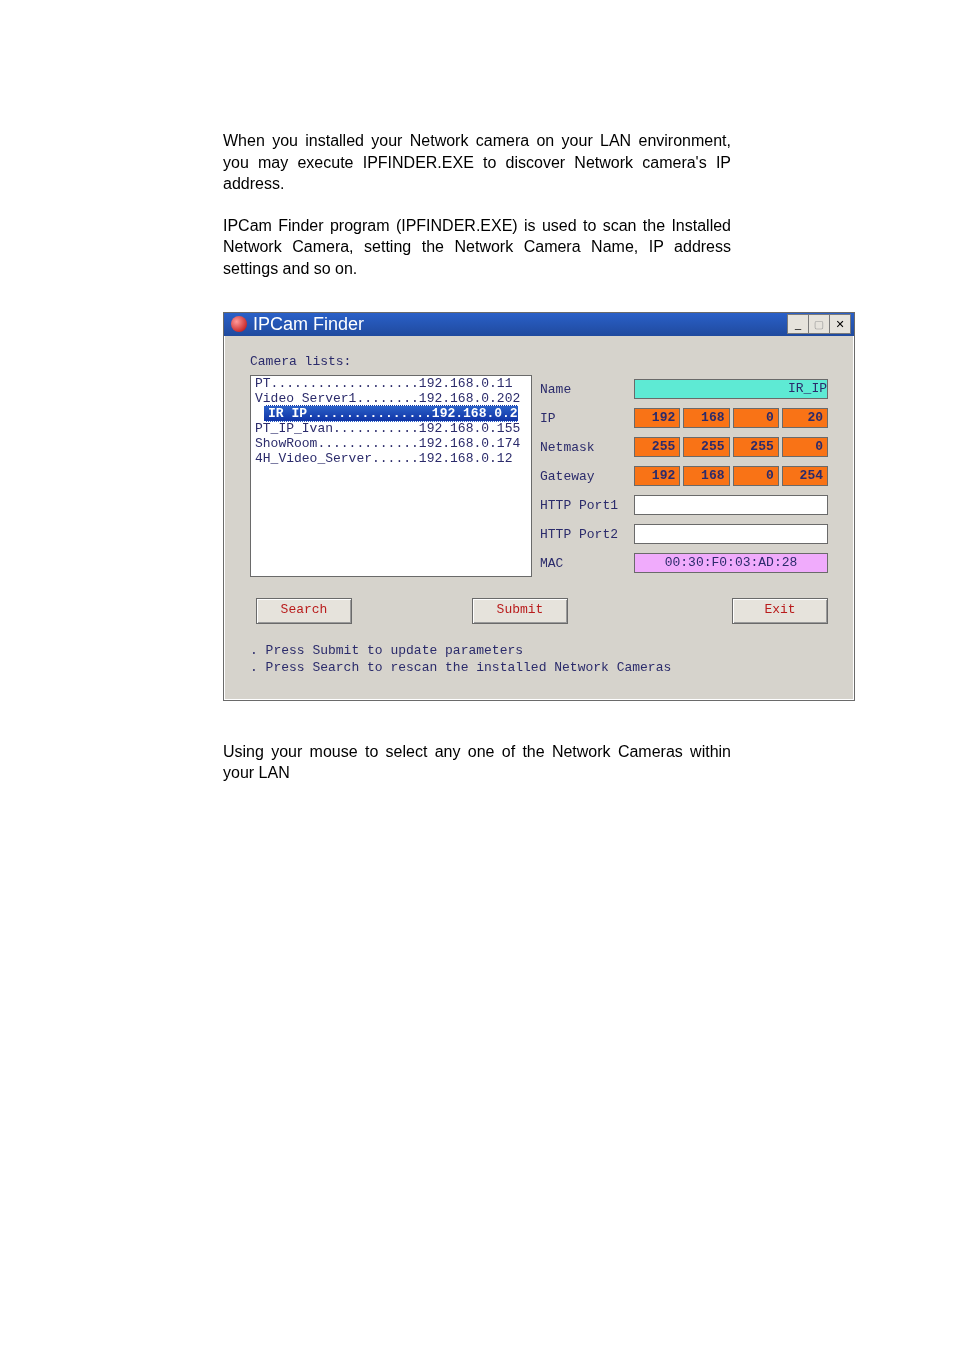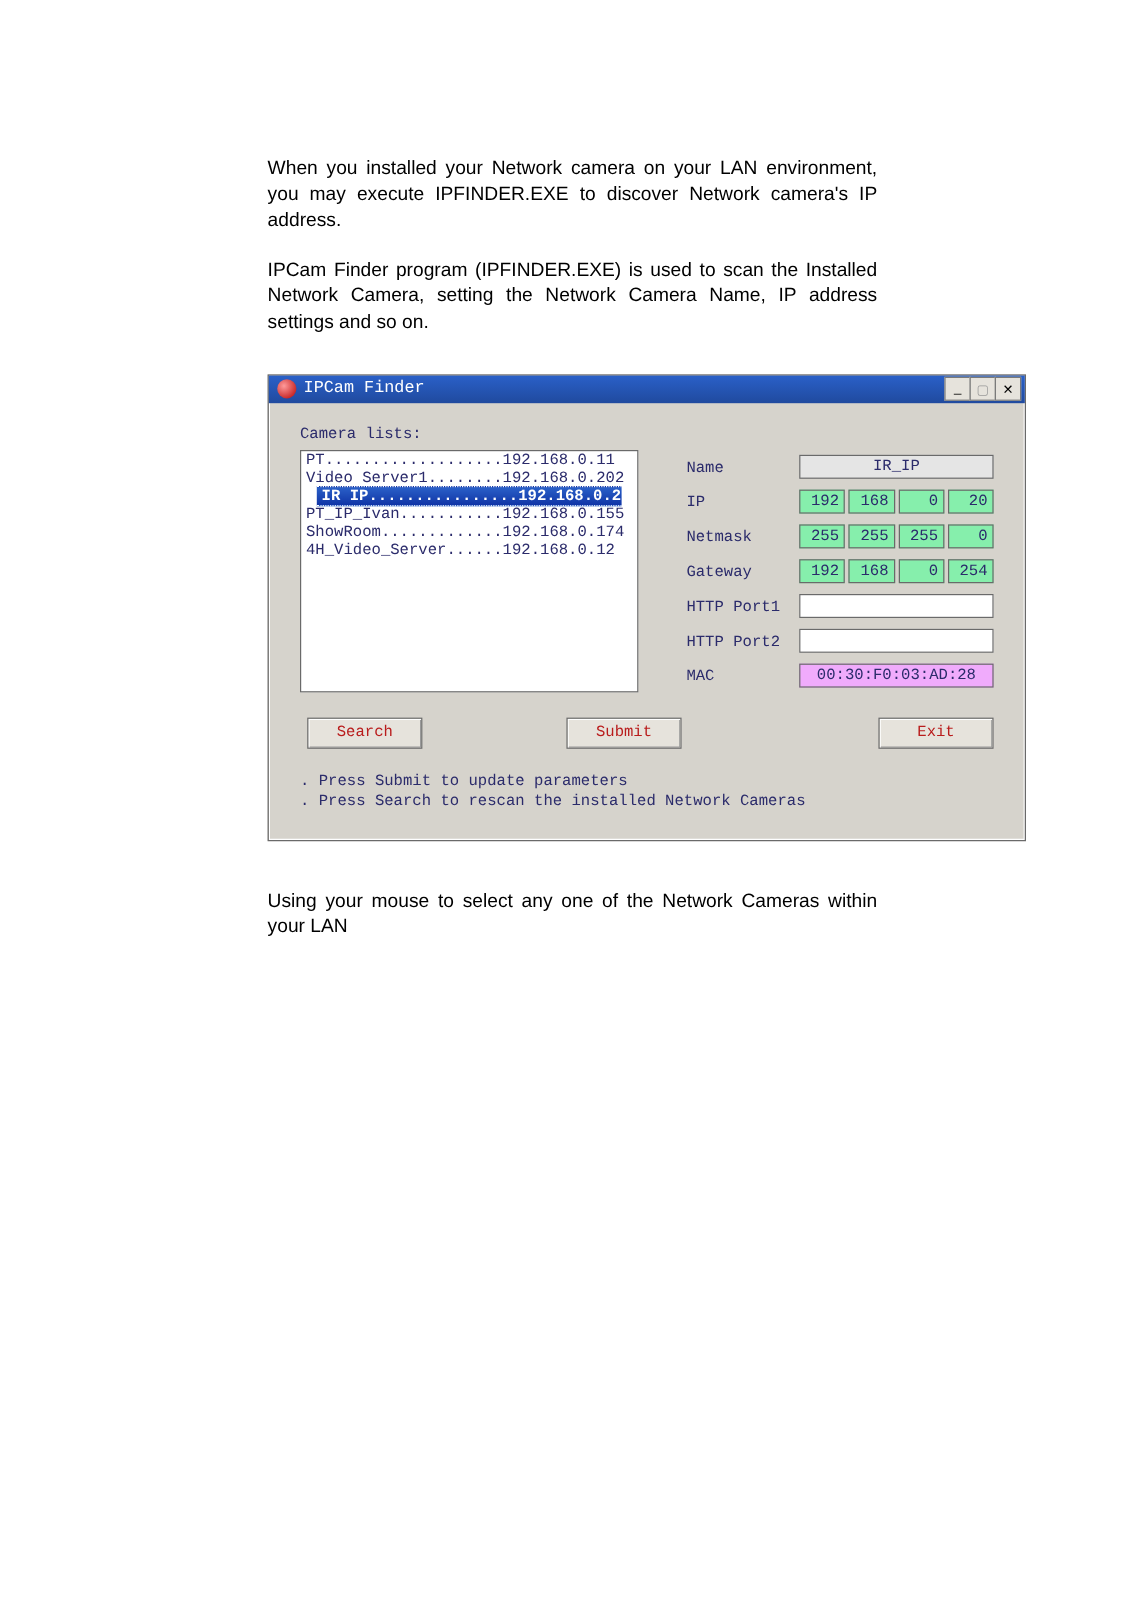--- a/index.html
+++ b/index.html
@@ -6,42 +6,42 @@
   body{font-family:Arial,Helvetica,sans-serif;color:#000;font-size:16px;}
   .page{width:768px;margin:0 auto;box-sizing:border-box;padding:130px 130px 60px 130px;}
   .para{text-align:justify;line-height:1.35;margin:0 0 20px 0;}
   
   .window{width:630px;margin:32px auto 40px auto;border:1px solid #6a6a6a;background:#d6d3cc;
           box-shadow:0 0 0 1px #fff inset;font-family:"Courier New",monospace;font-size:13px;}
   .titlebar{height:23px;background:linear-gradient(#2a60c8,#204a9e);color:#fff;display:flex;
             align-items:center;padding:0 3px;}
   .tb-icon{width:16px;height:16px;margin:0 4px;border-radius:50%;
            background:radial-gradient(circle at 35% 35%,#ff9a9a,#b40000);flex:none;}
-  .tb-title{font-family:Liberation Mono, monospace;font-size:14px;flex:1;padding-left:2px;}
+  .tb-title{font-family:Liberation Sans, sans-serif;font-size:18px;flex:1;padding-left:2px;}
   .tb-btns{display:flex;gap:0;}
   .tb-btn{width:20px;height:18px;background:#e6e3dc;border:1px solid #7a7a7a;
           display:flex;align-items:center;justify-content:center;font-size:11px;color:#000;
           margin-left:-1px;font-family:Arial;}
   .tb-btn.disabled{color:#9a9a9a;}
   .client{padding:18px 26px 24px 26px;color:#2b2b6b;}
   .camlabel{margin-bottom:6px;}
-  .midrow{display:flex;gap:40px;}
+  .midrow{display:flex;gap:8px;}
   .listbox{width:280px;height:200px;background:#fff;border:1px solid #6a6a6a;
            overflow:hidden;padding:0;}
   .listrow{padding:0 4px;white-space:nowrap;line-height:15px;}
   .listrow.sel{background:#1034a6;background:linear-gradient(#2a60c8,#1034a6);color:#fff;
                border:1px dotted #fff;border-left:none;border-right:none;margin:-1px 13px;font-weight:bold;}
   .form{flex:1;}
   .frow{display:flex;align-items:center;height:29px;}
   .flabel{width:94px;}
-  .nameinput{flex:1;height:18px;border:1px solid #6a6a6a;background:#e5e5e5;text-align:center;
+  .nameinput{flex:1;height:18px;border:1px solid #6a6a6a;background:#5eead4;text-align:right;
              line-height:18px;}
   .octets{flex:1;display:flex;gap:3px;}
-  .oct{flex:1;height:18px;border:1px solid #6a6a6a;background:#86efac;text-align:right;
-       padding-right:4px;line-height:18px;}
+  .oct{flex:1;height:18px;border:1px solid #6a6a6a;background:#f97316;text-align:right;
+       padding-right:4px;line-height:18px;font-weight:bold;}
   .plain{flex:1;height:18px;border:1px solid #6a6a6a;background:#fff;}
   .mac{flex:1;height:18px;border:1px solid #6a6a6a;background:#f0abfc;text-align:center;
        line-height:18px;}
   .btnrow{display:flex;gap:0;margin:20px 0 18px 0;align-items:center;}
   .btn{height:24px;min-width:94px;border:1px solid #6a6a6a;background:#e6e3dc;
        box-shadow:inset 1px 1px 0 #fff,inset -1px -1px 0 #9a9a9a;text-align:center;
        line-height:22px;color:#b91c1c;}
   .notes{line-height:17px;}
 </style>
 </head>

